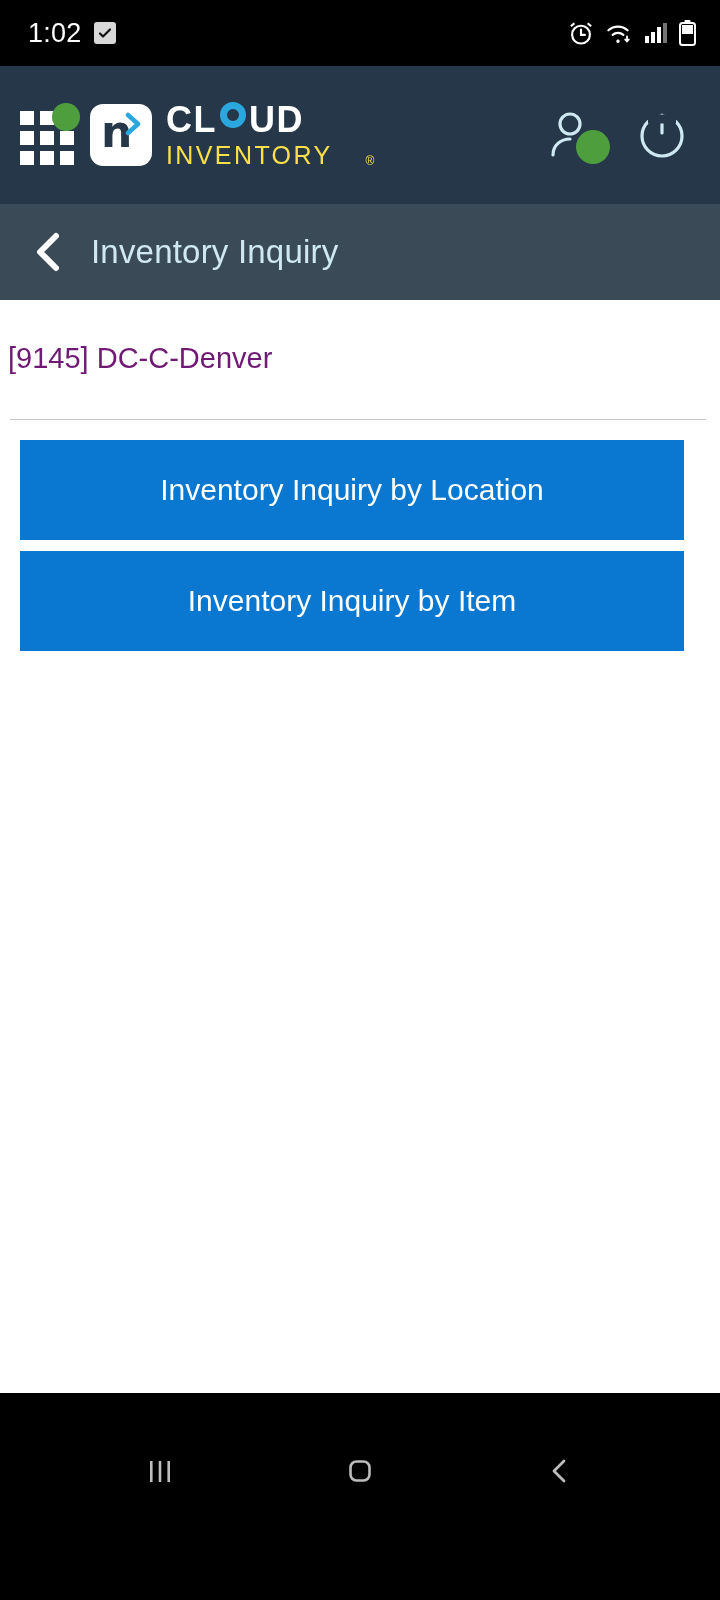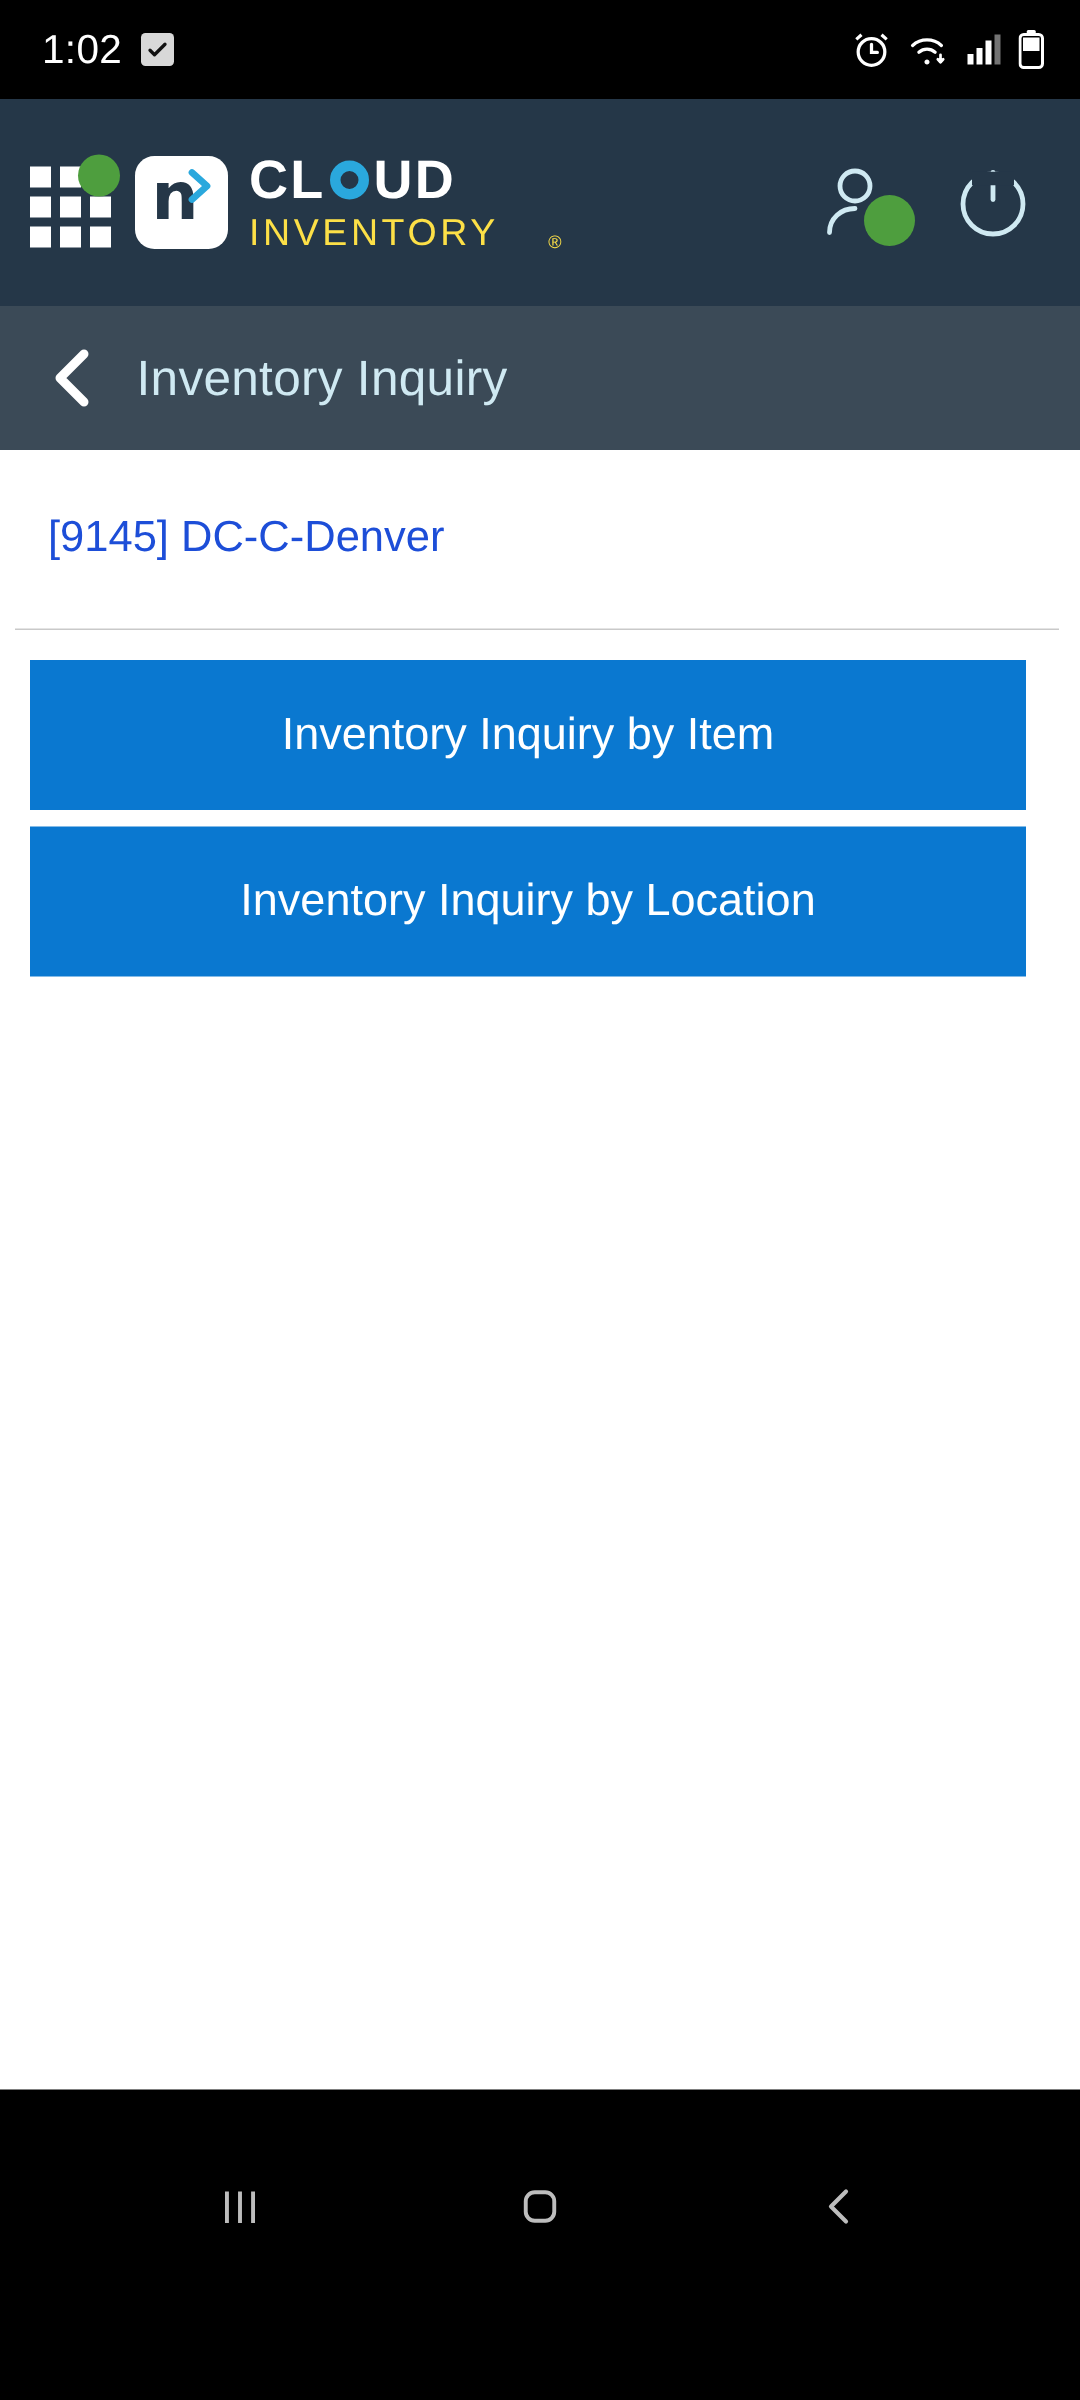--- a/index.html
+++ b/index.html
@@ -51,21 +51,21 @@
   .nbadge .glyph {
     position:absolute; left:11px; top:6px;
     font-size:44px; line-height:1; font-weight:700; color:#253748;
     font-family:"DejaVu Sans", sans-serif;
   }
   .nbadge .chev { position:absolute; right:8px; top:8px; }
 
   .wordmark { display:flex; flex-direction:column; line-height:1; }
   .wm-top {
     font-size:36px; font-weight:700; color:#ffffff;
-    letter-spacing:1.5px; display:flex; align-items:center;
+    letter-spacing:1.5px; display:flex; align-items:flex-start;
   }
   .wm-o {
     display:inline-block; width:26px; height:26px; border-radius:50%;
     border:7px solid #2aa8dd; margin:0 3px; box-sizing:border-box;
   }
   .wm-bot {
     font-size:25px; font-weight:400; color:#fde047;
     letter-spacing:2.4px; margin-top:5px; display:flex; align-items:flex-end;gap:31px;
   }
   .wm-bot .tm { font-size:12px; margin-left:2px; position:relative; top:-1px; }
@@ -84,21 +84,21 @@
     display:flex; align-items:center; gap:23px; padding-left:28px;
   }
   .back-chev { width:40px; display:flex; align-items:center; justify-content:center; }
   .subbar-title {
     font-size:33px; color:#cfe9f2; letter-spacing:.2px;
   }
 
   
   .content { background:#ffffff; height:1135px; position:relative; }
   .loc-row {
-    padding:42px 0 0 32px; font-size:29px; color:#1d4ed8;
+    padding:42px 0 0 8px; font-size:29px; color:#701a75;
   }
   .divider {
     height:1px; background:#c9c9c9; margin:44px 14px 0 10px;
   }
   .btn-stack { padding:20px 36px 0 20px; }
   .big-btn {
     width:100%; height:100px; background:#0a78d0; border:none;
     color:#ffffff; font-size:30px; font-family:"Liberation Sans", sans-serif;
     display:flex; align-items:center; justify-content:center;
     margin-bottom:11px; cursor:pointer;
@@ -223,22 +223,22 @@
         </svg>
     </span>
     <span class="subbar-title">Inventory Inquiry</span>
   </div>
 
   <div class="content">
     <div class="loc-row">[9145] DC-C-Denver</div>
     <div class="divider"></div>
 
     <div class="btn-stack">
+      <button class="big-btn">Inventory Inquiry by Location</button>
       <button class="big-btn">Inventory Inquiry by Item</button>
-      <button class="big-btn">Inventory Inquiry by Location</button>
     </div>
   </div>
 
   <div class="navbar">
     <span class="navbtn">
       <svg width="40" height="40" viewBox="0 0 40 40">
         <rect x="10" y="10" width="2.6" height="21" fill="#bdbdbd"></rect>
         <rect x="18.7" y="10" width="2.6" height="21" fill="#bdbdbd"></rect>
         <rect x="27.4" y="10" width="2.6" height="21" fill="#bdbdbd"></rect>
       </svg>

